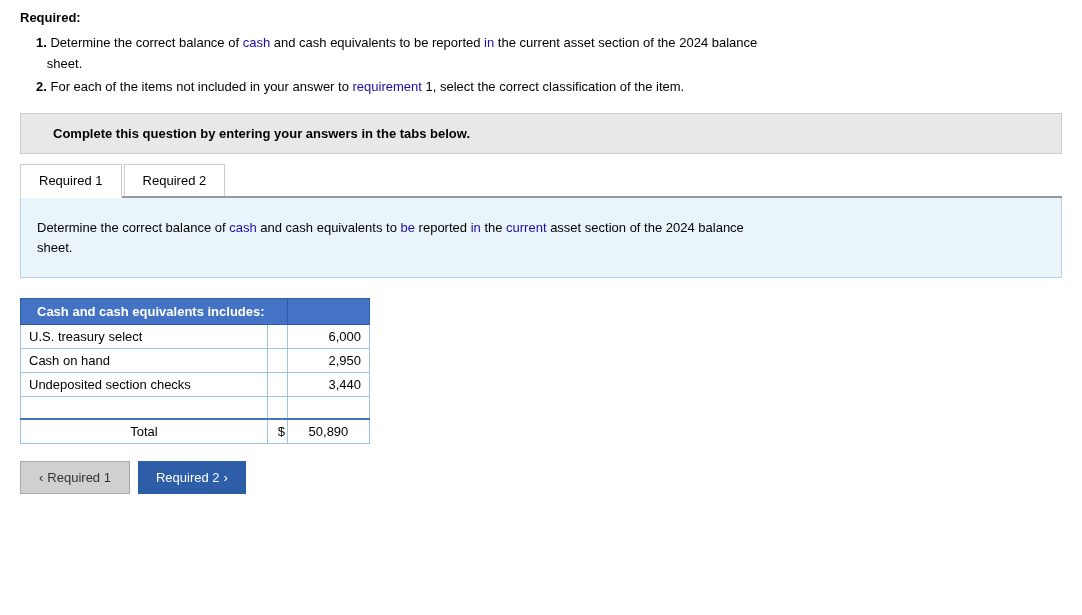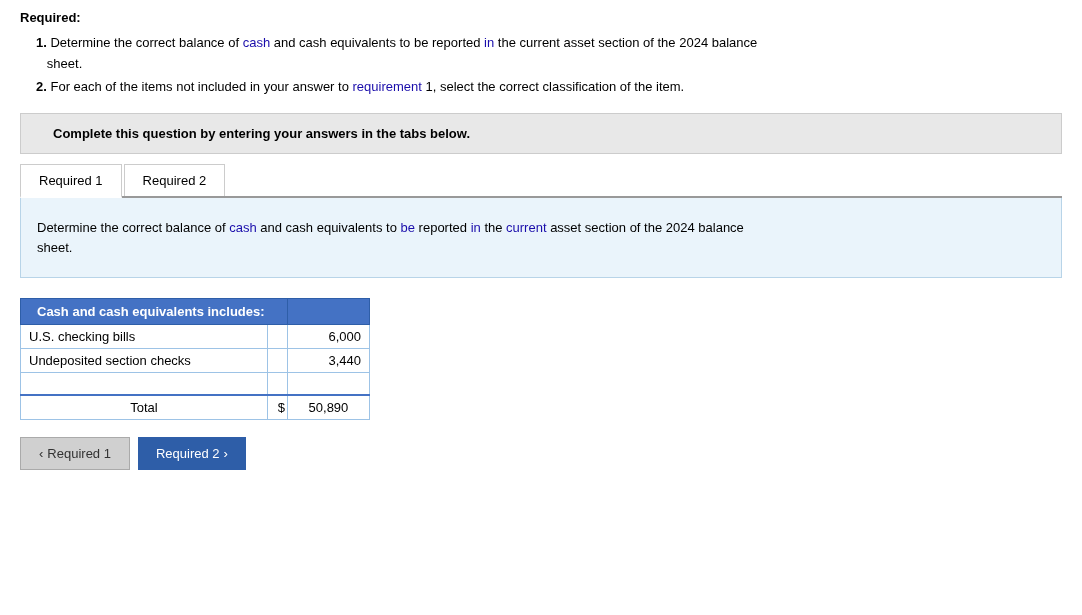--- a/index.html
+++ b/index.html
@@ -181,23 +181,28 @@
     <thead>
       <tr>
         <th colspan="2">
           <span>Cash and cash equivalents includes:</span>
         </th>
         <th class="right"></th>
       </tr>
     </thead>
     <tbody>
       <tr>
-        <td>U.S. checking bills</td>
+        <td>U.S. treasury select</td>
         <td class="symbol"></td>
         <td class="amount">6,000</td>
+      </tr>
+      <tr>
+        <td>Cash on hand</td>
+        <td class="symbol"></td>
+        <td class="amount">2,950</td>
       </tr>
       <tr>
         <td>Undeposited section checks</td>
         <td class="symbol"></td>
         <td class="amount">3,440</td>
       </tr>
       <tr class="empty-row">
         <td></td>
         <td class="symbol"></td>
         <td class="amount"></td>

